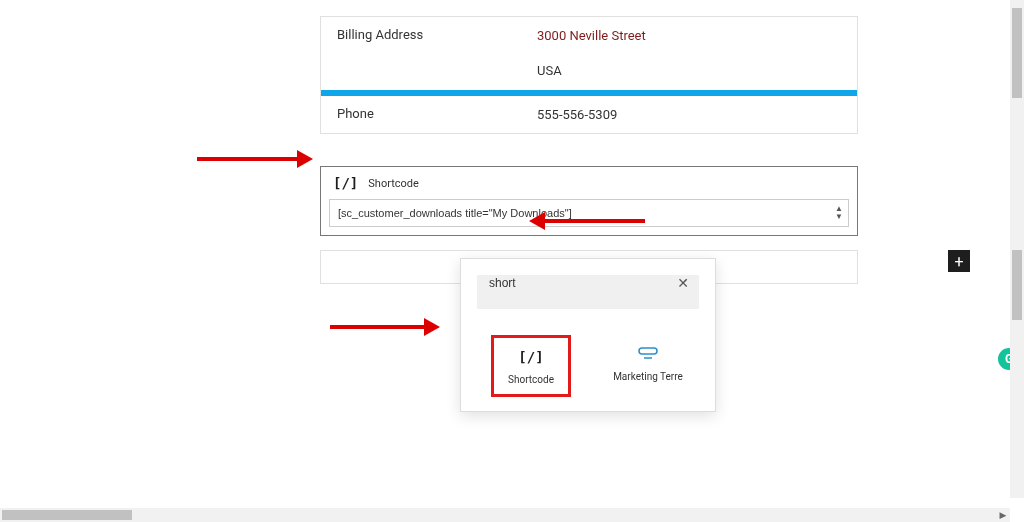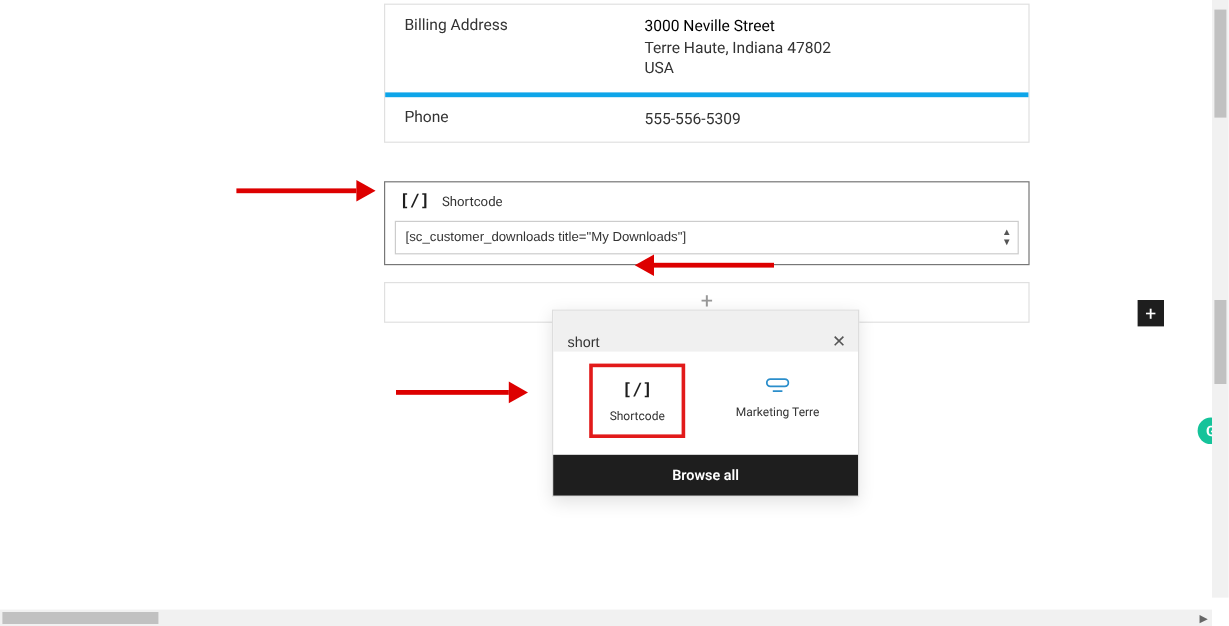--- a/index.html
+++ b/index.html
@@ -1,36 +1,36 @@
 <!DOCTYPE html>
 <html><head>
 <meta charset="utf-8">
 <style>
 html,body{margin:0;padding:0;font-family:-apple-system,BlinkMacSystemFont,"Segoe UI",Roboto,sans-serif;background:#fff;color:#1e1e1e}
 .page{width:1024px;height:522px;position:relative;overflow:hidden}
 .editor-canvas{position:absolute;left:80px;top:0;width:900px;height:498px}
-.content-col{position:absolute;left:240px;top:3px;width:538px}
+.content-col{position:absolute;left:240px;top:16px;width:538px}
 .info-panel{border:1px solid #e0e0e0}
-.info-row{display:flex;border-top:4px solid #0ea5e9;padding:10px 16px;font-size:13px}
+.info-row{display:flex;border-top:6px solid #0ea5e9;padding:10px 16px;font-size:13px}
 .info-row:first-child{border-top:none}
 .info-label{width:200px;color:#333}
 .info-value{flex:1;color:#333;line-height:1.35}
-.info-link{color:#000000}
+.info-link{color:#7f1d1d}
 .shortcode-block{border:1px solid #777;margin-top:32px}
 .sc-header{display:flex;align-items:center;padding:8px 12px;gap:10px}
 .sc-icon{font-family:monospace;font-weight:700;font-size:14px}
 .sc-title{font-size:11px;color:#333}
 .sc-body{padding:0 8px 8px 8px}
 .sc-input{width:100%;height:28px;box-sizing:border-box;font-size:11px;color:#333;padding:0 28px 0 8px;border:1px solid #ccc;background:#fff;position:relative}
 .sc-input-wrap{position:relative}
 .spin{position:absolute;right:2px;top:2px;width:16px;height:24px;display:flex;flex-direction:column;justify-content:center;align-items:center;font-size:8px;color:#555;line-height:8px}
 .add-block-bar{border:1px solid #e0e0e0;height:32px;display:flex;align-items:center;justify-content:center;margin-top:14px;cursor:pointer}
 .plus{color:#999;font-size:18px;line-height:1}
 .inserter{position:absolute;left:380px;top:258px;width:254px;border:1px solid #ddd;background:#fff;box-shadow:0 4px 14px rgba(0,0,0,0.12)}
-.inserter-search{background:#f0f0f0;margin:0;display:flex;align-items:flex-end;padding:0 10px;height:34px}
+.inserter-search{background:#f0f0f0;margin:16px;display:flex;align-items:flex-start;padding:0 10px;height:34px}
 .inserter-search input{border:none;background:transparent;flex:1;font-size:12px;outline:none;color:#333}
 .close-x{font-size:14px;color:#555;cursor:pointer}
 .inserter-grid{display:flex;justify-content:space-around;padding:10px 10px 14px 10px}
 .grid-item{width:70px;display:flex;flex-direction:column;align-items:center;gap:6px;padding:8px 2px;cursor:pointer}
 .grid-item .gi-icon{height:22px;display:flex;align-items:center;justify-content:center}
 .grid-item .gi-label{font-size:10px;text-align:center;line-height:1.2;color:#333}
 .grid-item.highlight{border:3px solid #e21a1a}
 .inserter-footer{background:#1e1e1e;color:#fff;text-align:center;padding:10px;font-size:12px;font-weight:600;cursor:pointer}
 .float-add{position:absolute;left:868px;top:250px;width:22px;height:22px;background:#1e1e1e;color:#fff;display:flex;align-items:center;justify-content:center;font-size:16px;cursor:pointer}
 .grammarly{position:absolute;left:918px;top:348px;width:22px;height:22px;border-radius:50%;background:#15c39a;display:flex;align-items:center;justify-content:center;color:#fff;font-weight:700;font-size:12px}
@@ -62,21 +62,21 @@
 
 <div class="editor-canvas">
 
   <div class="content-col">
 
     <div class="info-panel">
       <div class="info-row">
         <div class="info-label">Billing Address</div>
         <div class="info-value">
           <span class="info-link">3000 Neville Street</span><br>
-          <span>Terre Haute, Indiana 47802</span><br>
+          <br>
           <span>USA</span>
         </div>
       </div>
       <div class="info-row">
         <div class="info-label">Phone</div>
         <div class="info-value">555-556-5309</div>
       </div>
     </div>
 
     <div class="shortcode-block">
@@ -120,21 +120,20 @@
         <div class="gi-icon">
           <svg width="20" height="16" viewBox="0 0 20 16">
                 <rect x="1" y="2" width="18" height="6" rx="3" fill="none" stroke="#2b8ecb" stroke-width="1.5"></rect>
                 <line x1="6" y1="12" x2="14" y2="12" stroke="#2b8ecb" stroke-width="1.5"></line>
               </svg>
         </div>
         <div class="gi-label">Marketing Terre</div>
       </div>
 
     </div>
-    <div class="inserter-footer">Browse all</div>
   </div>
 
   <div class="float-add">
     <span>+</span>
   </div>
 
   <div class="grammarly">G</div>
 
 </div>
 

